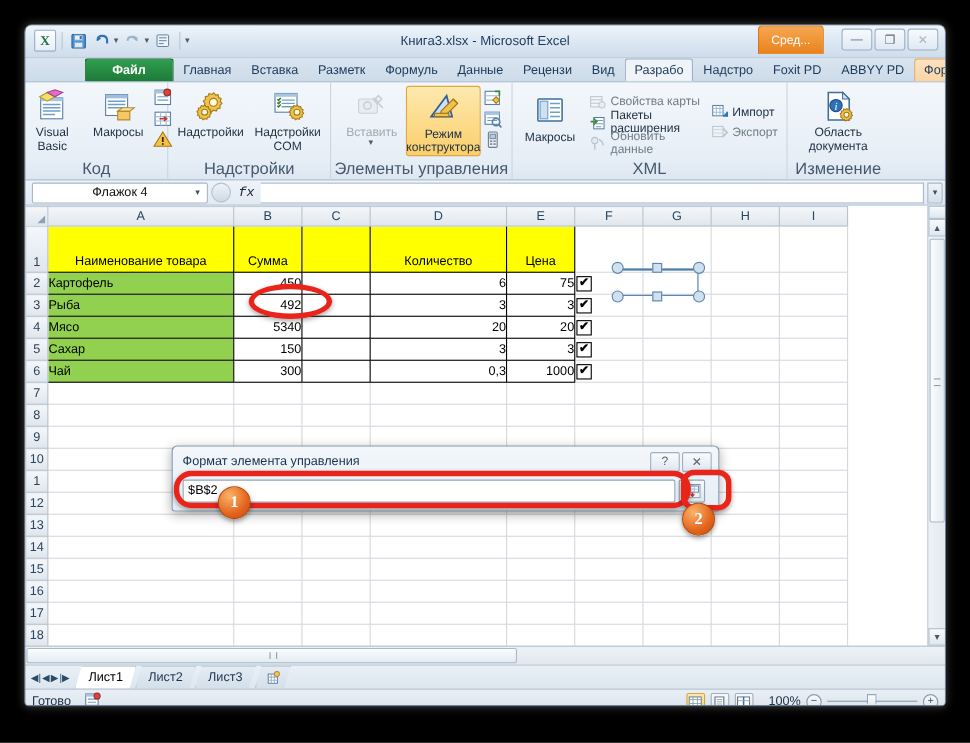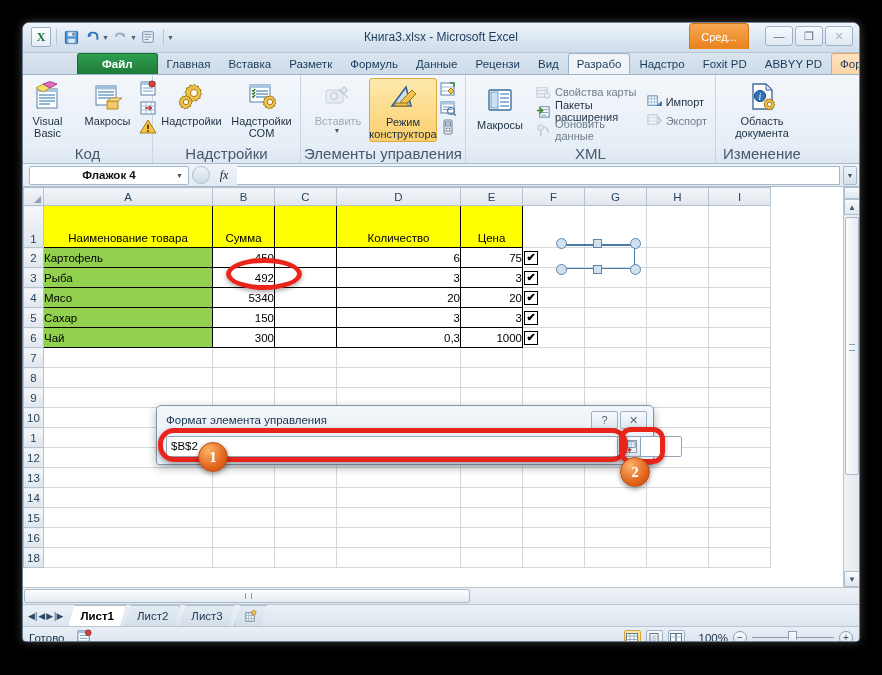--- a/index.html
+++ b/index.html
@@ -149,32 +149,32 @@
   .fbar {
     height:23px; display:flex; align-items:center;
     background:linear-gradient(to bottom,#eef3f8,#e2eaf3);
     border-bottom:1px solid #a8bbcd;
     padding:0 2px;
   }
   .namebox {
     width:160px;height:19px;margin-left:4px;
     background:#fff;border:1px solid #a7b8c8;border-radius:2px;
     display:flex;align-items:center;justify-content:center;position:relative;
-    font-size:11.5px;color:#111;font-weight:bold;
+    font-size:11.5px;color:#111;
   }
   .namebox .caret { position:absolute;right:5px;font-size:7px;color:#3b5168; }
   .fb-btns { display:flex;align-items:center;gap:1px;margin-left:3px; }
   .fb-rnd {
     width:18px;height:18px;border-radius:50%;
     background:linear-gradient(to bottom,#eef3f8,#cfdae6);
     border:1px solid #b2c1cf;
   }
   .fx {
     width:26px;height:18px;display:flex;align-items:center;justify-content:center;
-    font-family:Liberation Serif, serif;font-style:italic;font-size:12px;color:#223;
+    font-family:Liberation Mono, monospace;font-style:italic;font-size:12px;color:#223;
   }
   .finput {
     flex:1;height:19px;background:#fff;border:1px solid #a7b8c8;border-left:none;
     margin-right:3px;
   }
   .fb-exp { width:14px;height:19px;display:flex;align-items:center;justify-content:center;
             font-size:7px;color:#3b5168;
             background:linear-gradient(to bottom,#eef3f8,#d6e0ea);
             border:1px solid #a7b8c8;border-radius:0 2px 2px 0;}
 
@@ -263,21 +263,21 @@
   .stab {
     padding:0 11px; font-size:11.5px; color:#1e3550;
     display:flex;align-items:center;
     background:linear-gradient(to bottom,#e4ecf4,#d4dfea);
     border:1px solid #b2c0cd; border-bottom:none;
     transform: skewX(0deg);
     margin-right:-1px;
     clip-path: polygon(6px 0,100% 0,calc(100% - 6px) 100%,0 100%);
   }
   .stab.active {
-    background:#fff; color:#000; font-weight:bold;
+    background:#fff; color:#000; font-weight:normal;
   }
   .stab.newsheet { padding:0 9px; }
 
   
   .statusbar {
     height:22px; display:flex; align-items:center;
     background:linear-gradient(to bottom,#e9eff5,#d8e2ec);
     border-top:1px solid #b9c6d2;
     font-size:11.5px; color:#20354b; padding:0 6px;
   }
@@ -301,21 +301,21 @@
     border:1px solid #7f93a8; border-radius:5px 5px 3px 3px;
     box-shadow:0 3px 10px rgba(0,0,0,.3);
   }
   .dlg-title { position:absolute;left:9px;top:8px;font-size:11.5px;color:#16324e; }
   .dlg-btns { position:absolute; right:6px; top:5px; display:flex;gap:2px; }
   .dlg-btn { width:27px;height:18px;border:1px solid #9cb0c3;border-radius:2px;
              background:linear-gradient(to bottom,#f8fbfd,#dfe8f1);
              display:flex;align-items:center;justify-content:center;
              font-size:11px;color:#566878;}
   .dlg-input {
-    position:absolute; left:9px; top:30px; width:516px; height:21px;
+    position:absolute; left:9px; top:30px; width:448px; height:21px;
     background:#fff; border:1px solid #92a5b6; border-radius:2px;
     font-size:11.5px; color:#000; padding:3px 0 0 4px;
   }
   .dlg-pick {
     position:absolute; right:12px; top:30px; width:24px;height:21px;
     background:linear-gradient(to bottom,#f8fbfd,#dce6ef);
     border:1px solid #92a5b6; border-radius:2px;
     display:flex;align-items:center;justify-content:center;
   }
 
@@ -919,20 +919,32 @@
                 <td class="cell"></td>
                 <td class="cell"></td>
                 <td class="cell"></td>
                 <td class="cell"></td>
                 <td class="cell"></td>
                 <td class="cell"></td>
                 <td class="cell"></td>
                 <td class="cell"></td>
               </tr>
           <tr>
+                <th class="rowhdr" style="height:20px">17</th>
+                <td class="cell"></td>
+                <td class="cell"></td>
+                <td class="cell"></td>
+                <td class="cell"></td>
+                <td class="cell"></td>
+                <td class="cell"></td>
+                <td class="cell"></td>
+                <td class="cell"></td>
+                <td class="cell"></td>
+              </tr>
+          <tr>
                 <th class="rowhdr" style="height:20px">18</th>
                 <td class="cell"></td>
                 <td class="cell"></td>
                 <td class="cell"></td>
                 <td class="cell"></td>
                 <td class="cell"></td>
                 <td class="cell"></td>
                 <td class="cell"></td>
                 <td class="cell"></td>
                 <td class="cell"></td>

